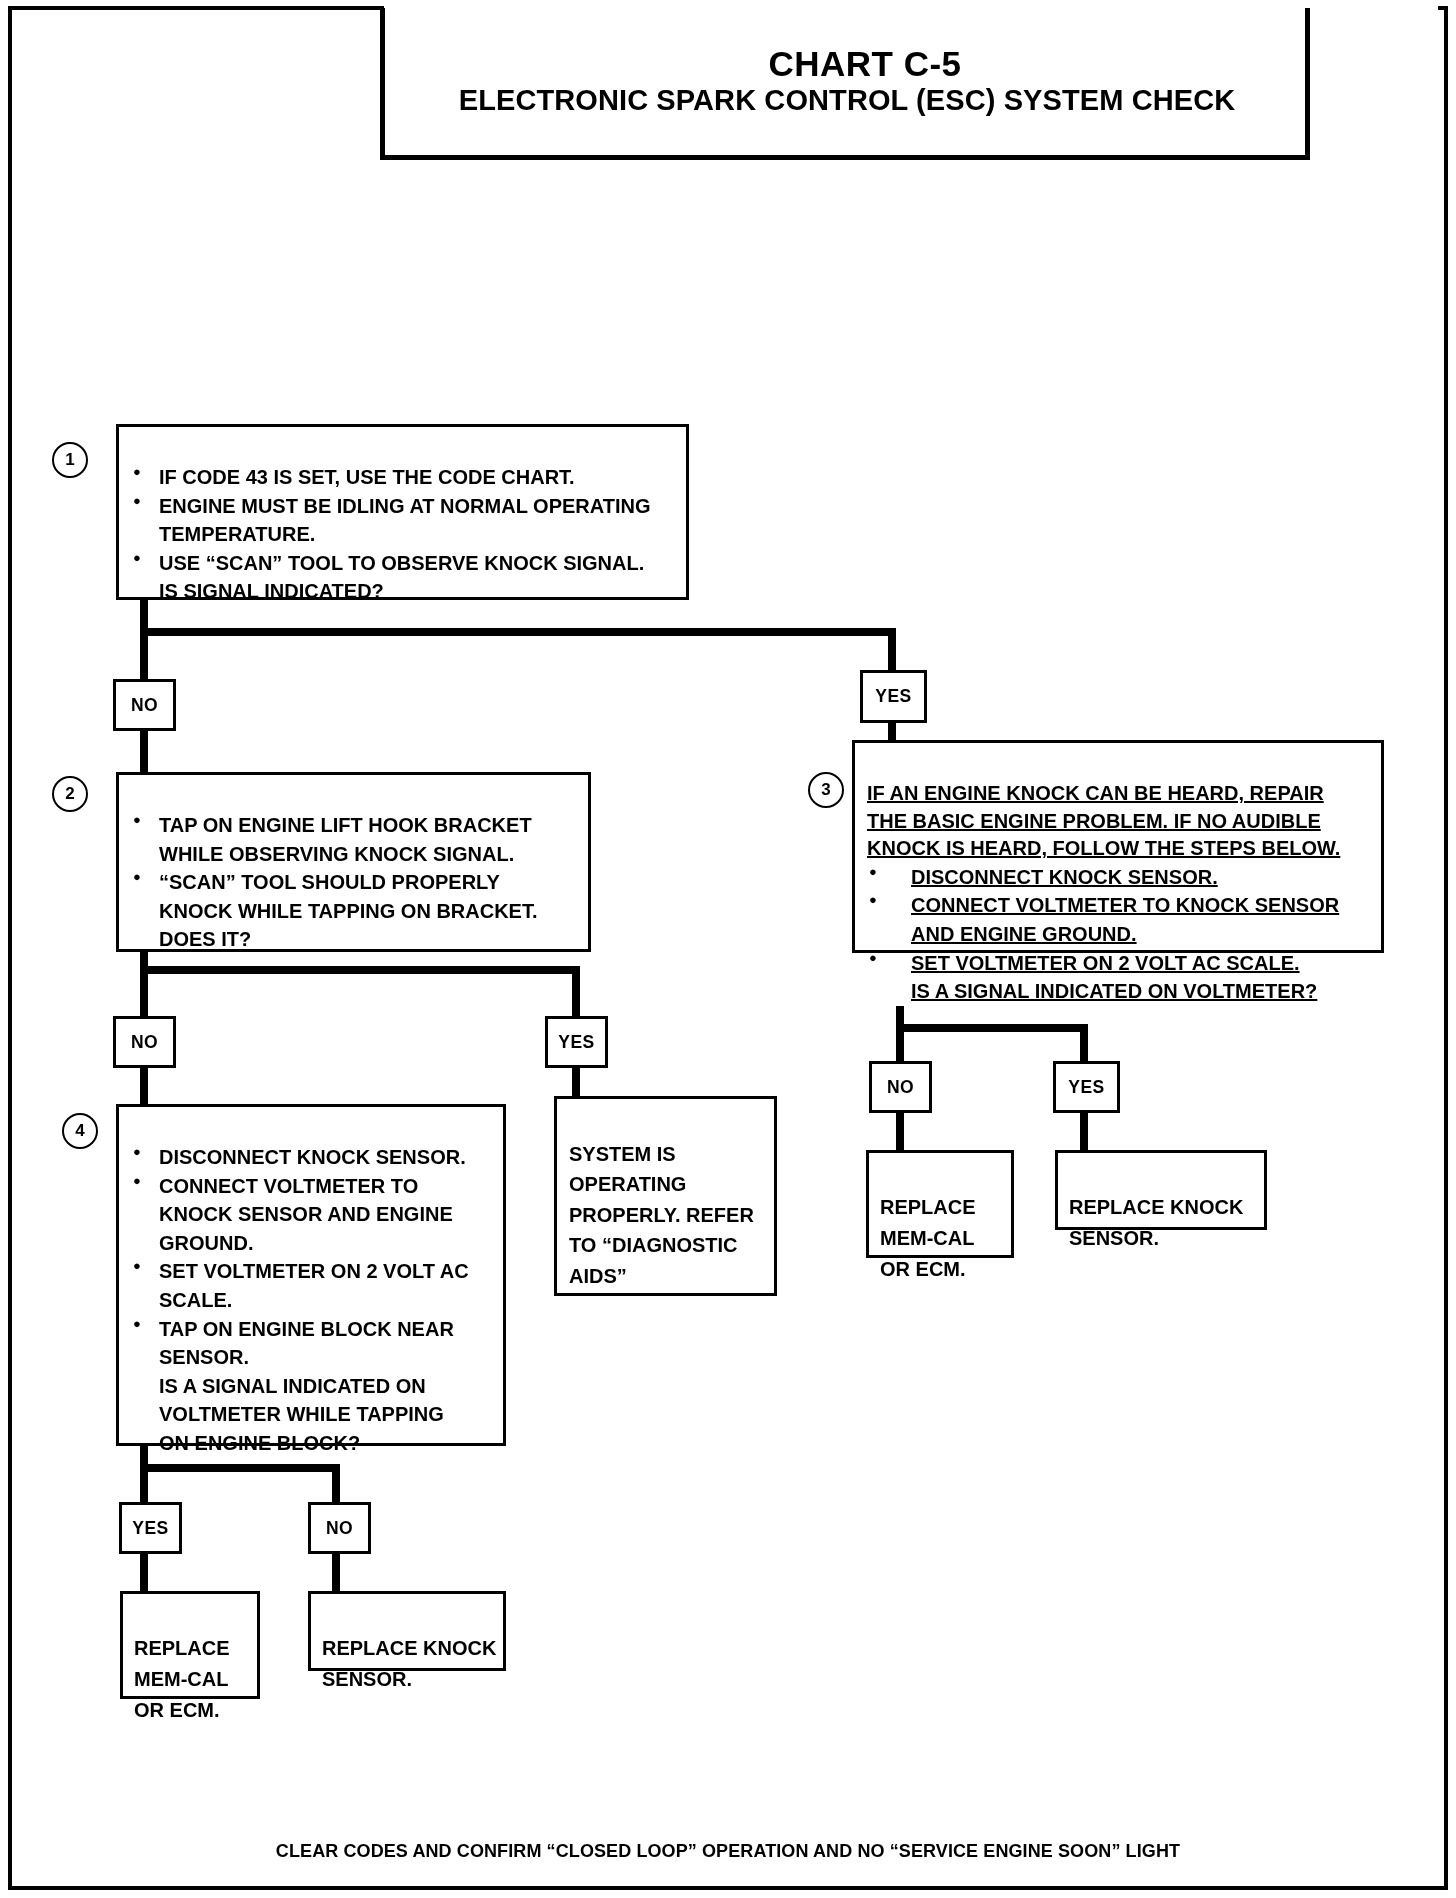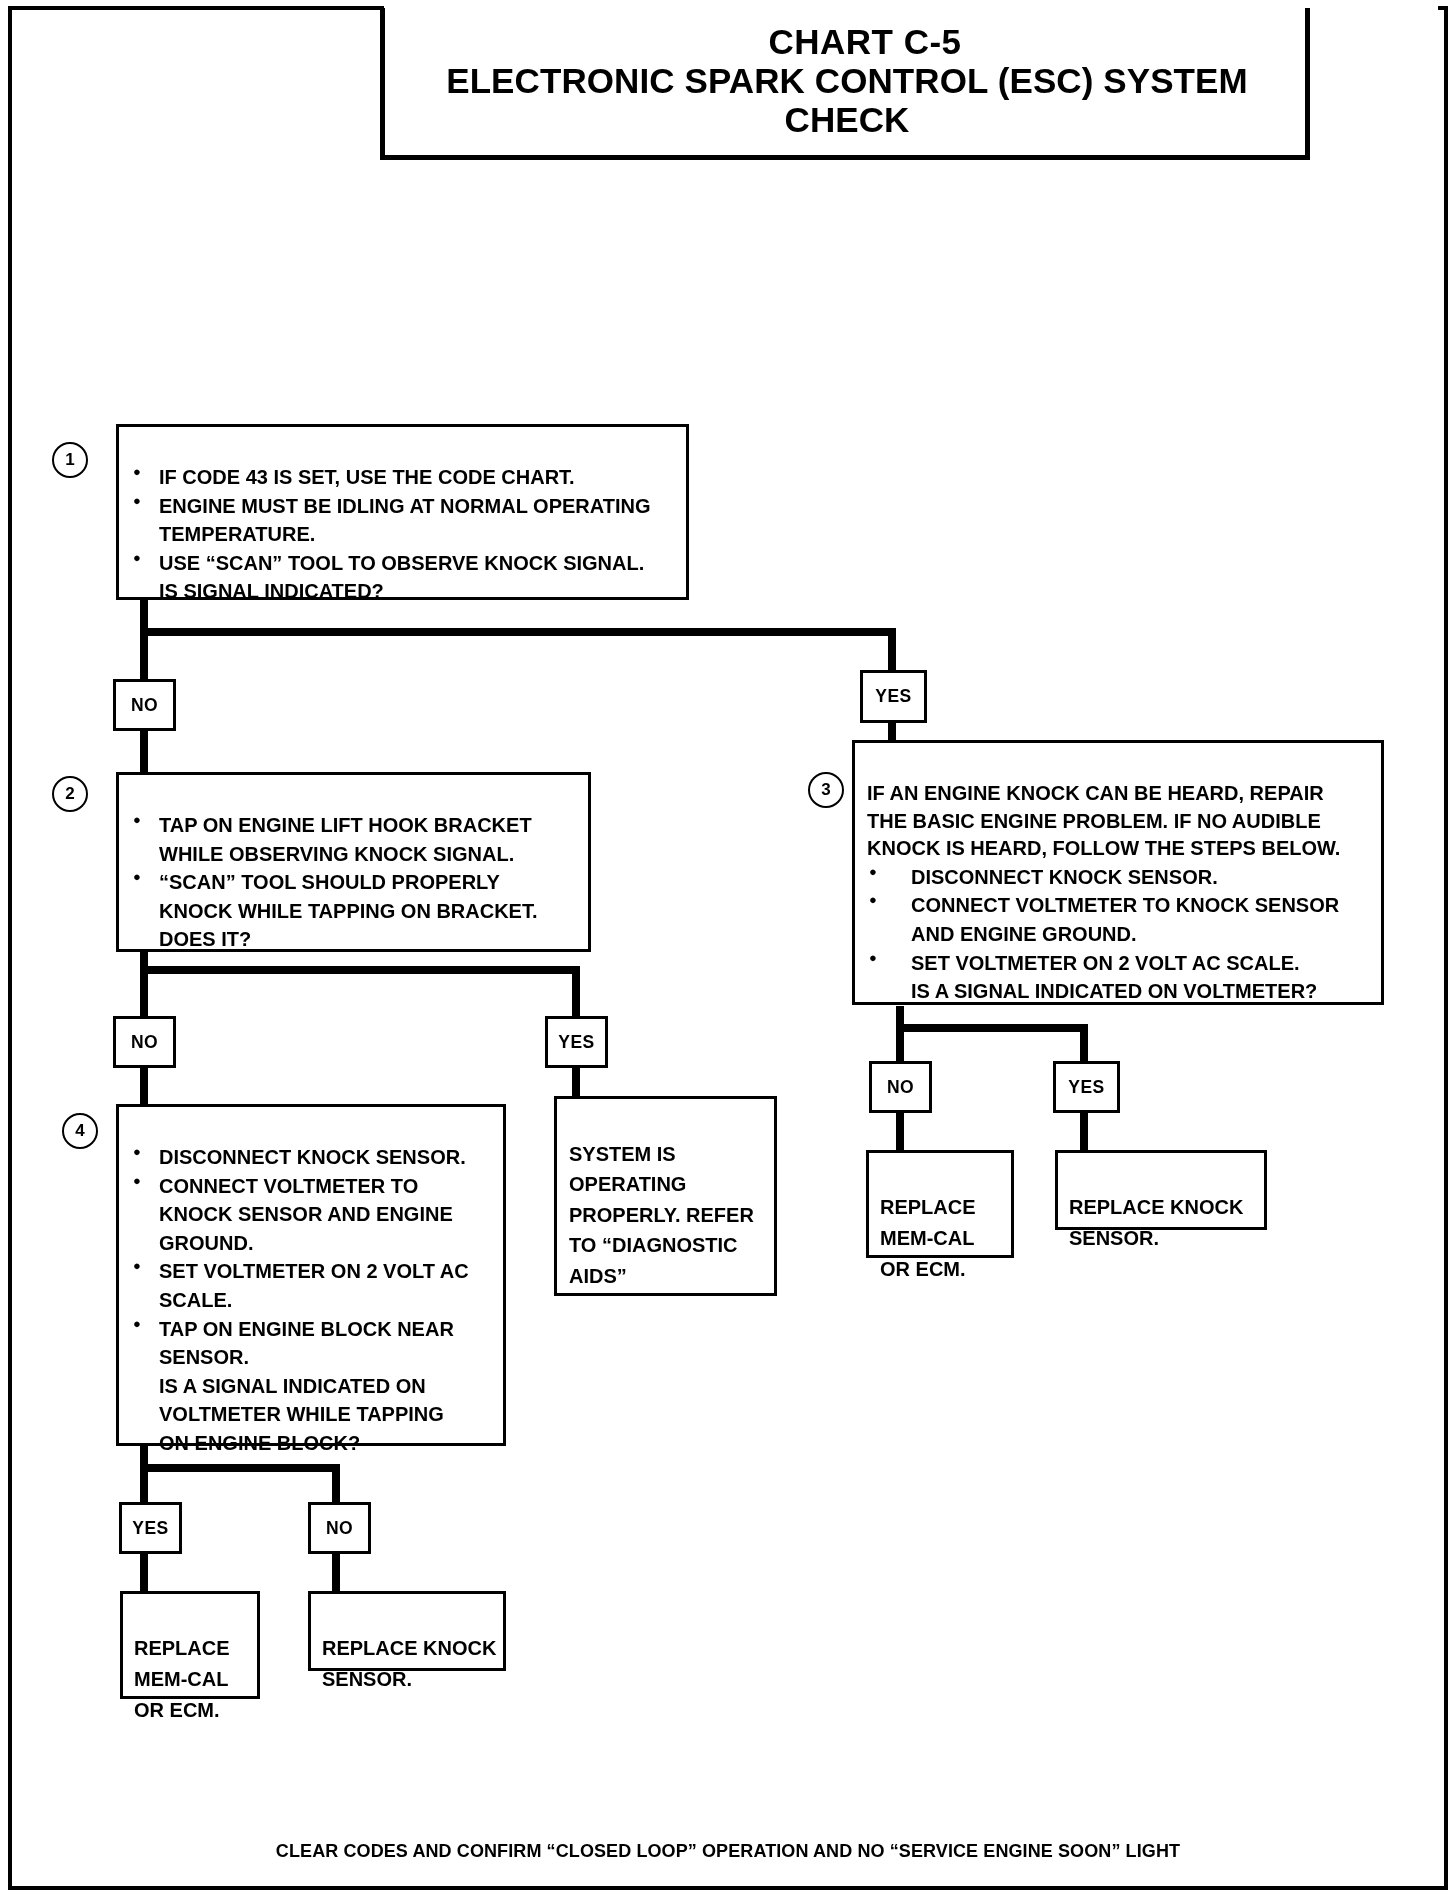--- a/index.html
+++ b/index.html
@@ -41,21 +41,21 @@
   #title-banner .chart-no {
     font-size: 35px;
     font-weight: bold;
     letter-spacing: .5px;
     line-height: 1.05;
     text-align: center;
     width: 100%;
     padding-left: 40px;
   }
   #title-banner .chart-title {
-    font-size: 35px;
+    font-size: 29px;
     font-weight: bold;
     letter-spacing: .1px;
     line-height: 1.1;
     text-align: center;
     margin-top: 2px;
     width: 100%;
     padding-left: 4px;
   }
   
   #banner-mask {
@@ -202,21 +202,21 @@
 <div class="vline" style="left:572px; top:966px; width:8px; height:54px;"></div>
 <div class="vline" style="left:140px; top:966px; width:8px; height:54px;"></div>
 
 <div class="ynbox" style="left:113px; top:1016px; width:63px; height:52px;">NO</div>
 <div class="ynbox" style="left:545px; top:1016px; width:63px; height:52px;">YES</div>
 
 <div class="vline" style="left:140px; top:1065px; width:8px; height:46px;"></div>
 <div class="vline" style="left:572px; top:1065px; width:8px; height:34px;"></div>
 
 <div class="step-circle" style="left:808px; top:772px;">3</div>
-<div class="fbox" style="left:852px; top:740px; width:532px; height:265px;">
+<div class="fbox" style="left:852px; top:740px; width:532px; height:213px;text-decoration:underline;">
   <div class="body">
     <p class="plain">IF AN ENGINE KNOCK CAN BE HEARD, REPAIR</p>
     <p class="plain">THE BASIC ENGINE PROBLEM.  IF NO AUDIBLE</p>
     <p class="plain">KNOCK IS HEARD, FOLLOW THE STEPS BELOW.</p>
     <ul style="margin-top:1px;">
       <li style="padding-left:44px;">DISCONNECT KNOCK SENSOR.</li>
       <li style="padding-left:44px;">CONNECT VOLTMETER TO KNOCK SENSOR</li>
       <li class="nobullet" style="padding-left:44px;">AND ENGINE GROUND.</li>
       <li style="padding-left:44px;">SET VOLTMETER ON 2 VOLT AC SCALE.</li>
       <li class="nobullet" style="padding-left:44px;">IS A SIGNAL INDICATED ON VOLTMETER?</li>

